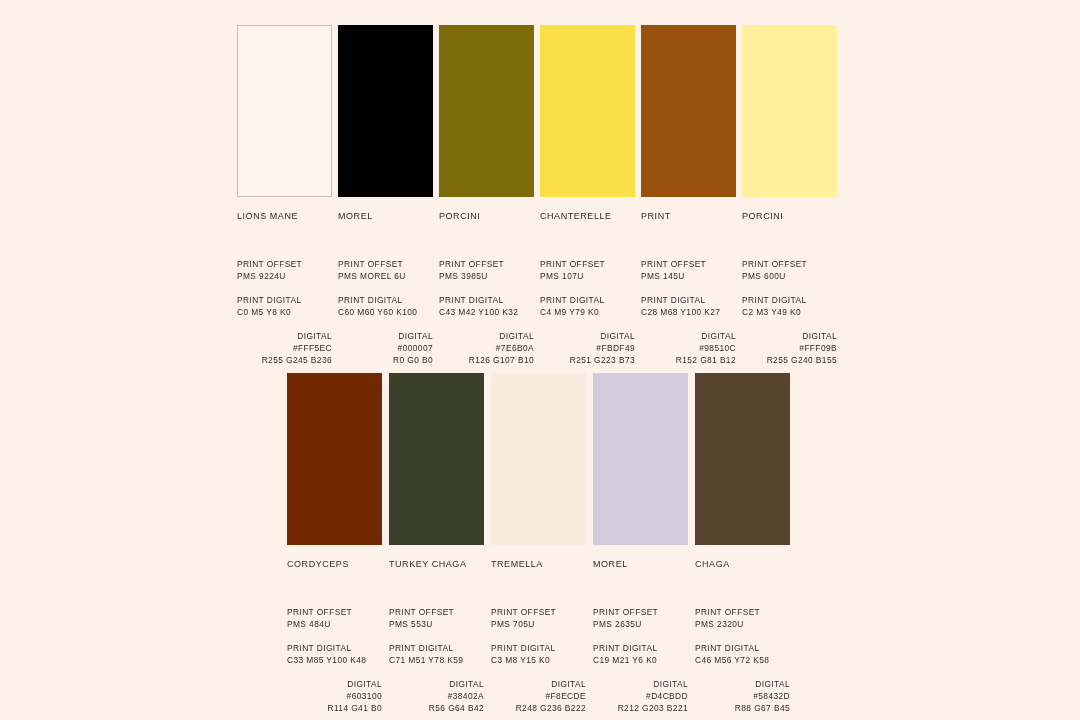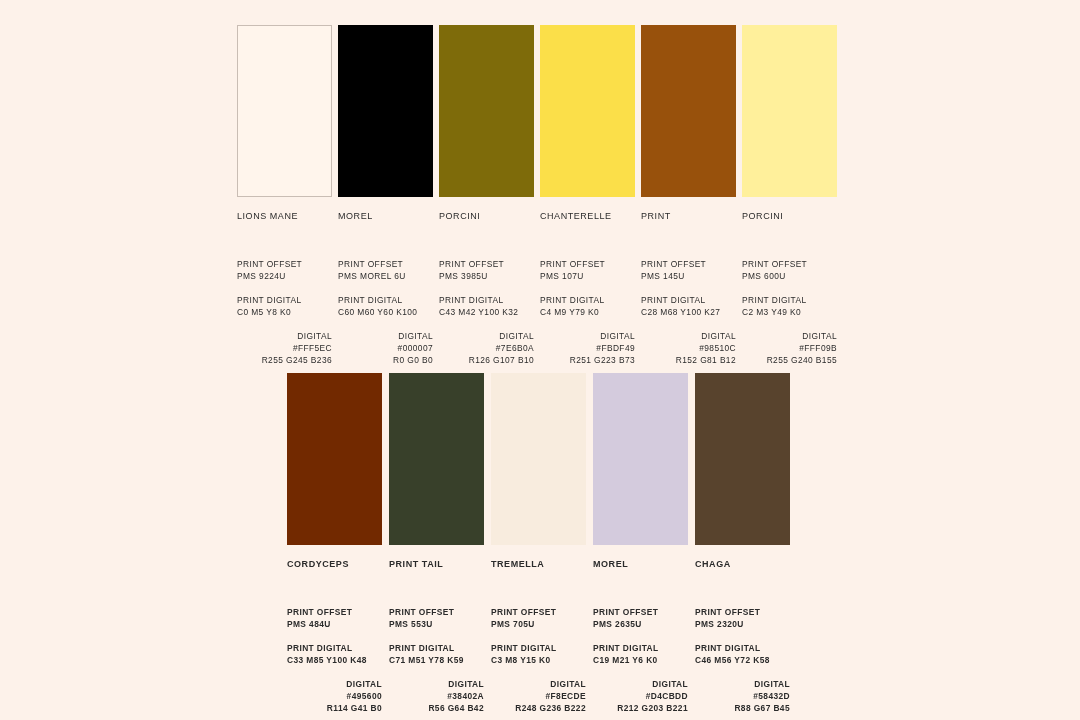--- a/index.html
+++ b/index.html
@@ -29,21 +29,20 @@
   }
 
   .swatch-row--primary {
     left: 237px;
     top: 25px;
   }
 
   .swatch-row--secondary {
     left: 287px;
     top: 373px;
-    font-weight: bold;
   }
 
   .swatch-col {
     display: flex;
     flex-direction: column;
   }
 
   .swatch-row--primary .swatch-col {
     width: 95px;
     margin-right: 6px;
@@ -227,28 +226,28 @@
           <div class="spec-group">
             <div class="spec-label">PRINT OFFSET</div>
             <div class="spec-value">PMS 484U</div>
           </div>
           <div class="spec-group">
             <div class="spec-label">PRINT DIGITAL</div>
             <div class="spec-value">C33 M85 Y100 K48</div>
           </div>
           <div class="spec-group">
             <div class="spec-label">DIGITAL</div>
-            <div class="spec-value">#495600</div>
+            <div class="spec-value">#603100</div>
             <div class="spec-value">R114 G41 B0</div>
           </div>
         </div>
       </div>
       <div class="swatch-col">
         <div class="swatch-chip" style="background: rgb(56, 64, 42);"></div>
-        <div class="swatch-name">PRINT TAIL</div>
+        <div class="swatch-name">TURKEY CHAGA</div>
         <div class="spec-stack">
           <div class="spec-group">
             <div class="spec-label">PRINT OFFSET</div>
             <div class="spec-value">PMS 553U</div>
           </div>
           <div class="spec-group">
             <div class="spec-label">PRINT DIGITAL</div>
             <div class="spec-value">C71 M51 Y78 K59</div>
           </div>
           <div class="spec-group">

